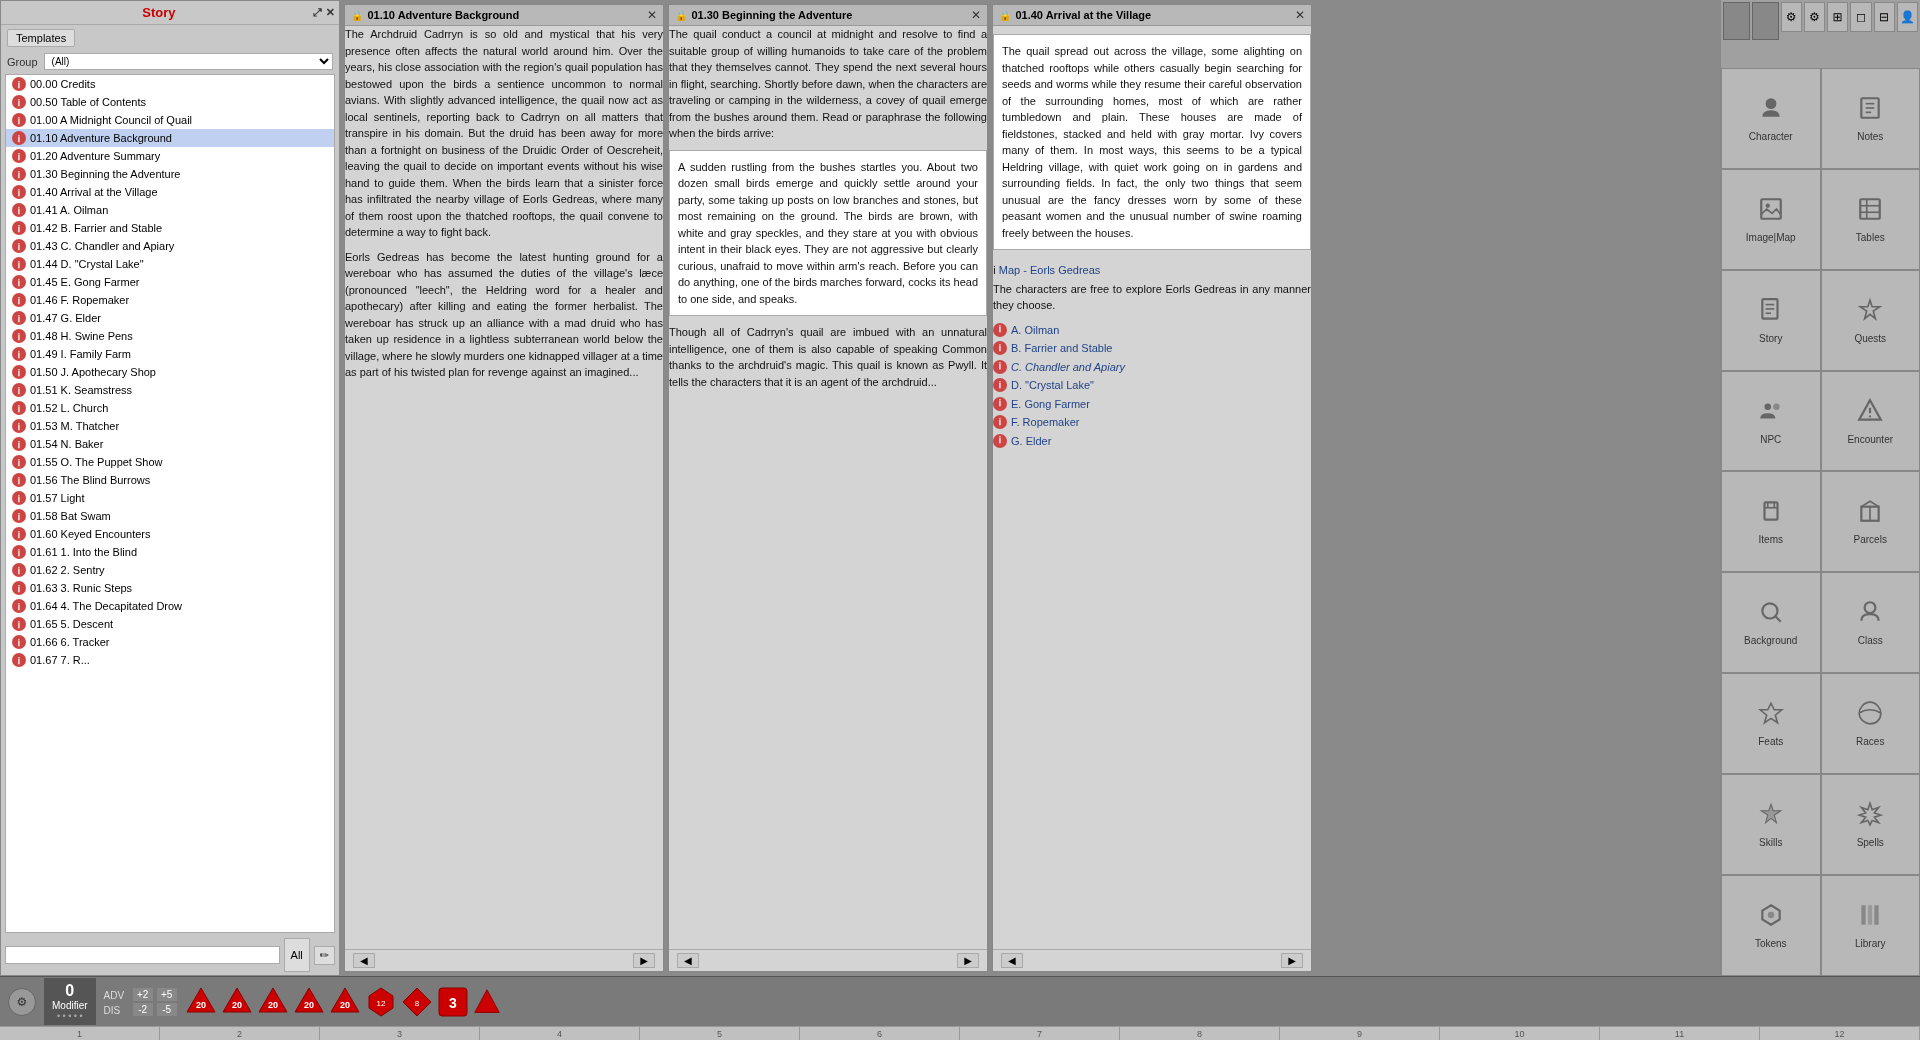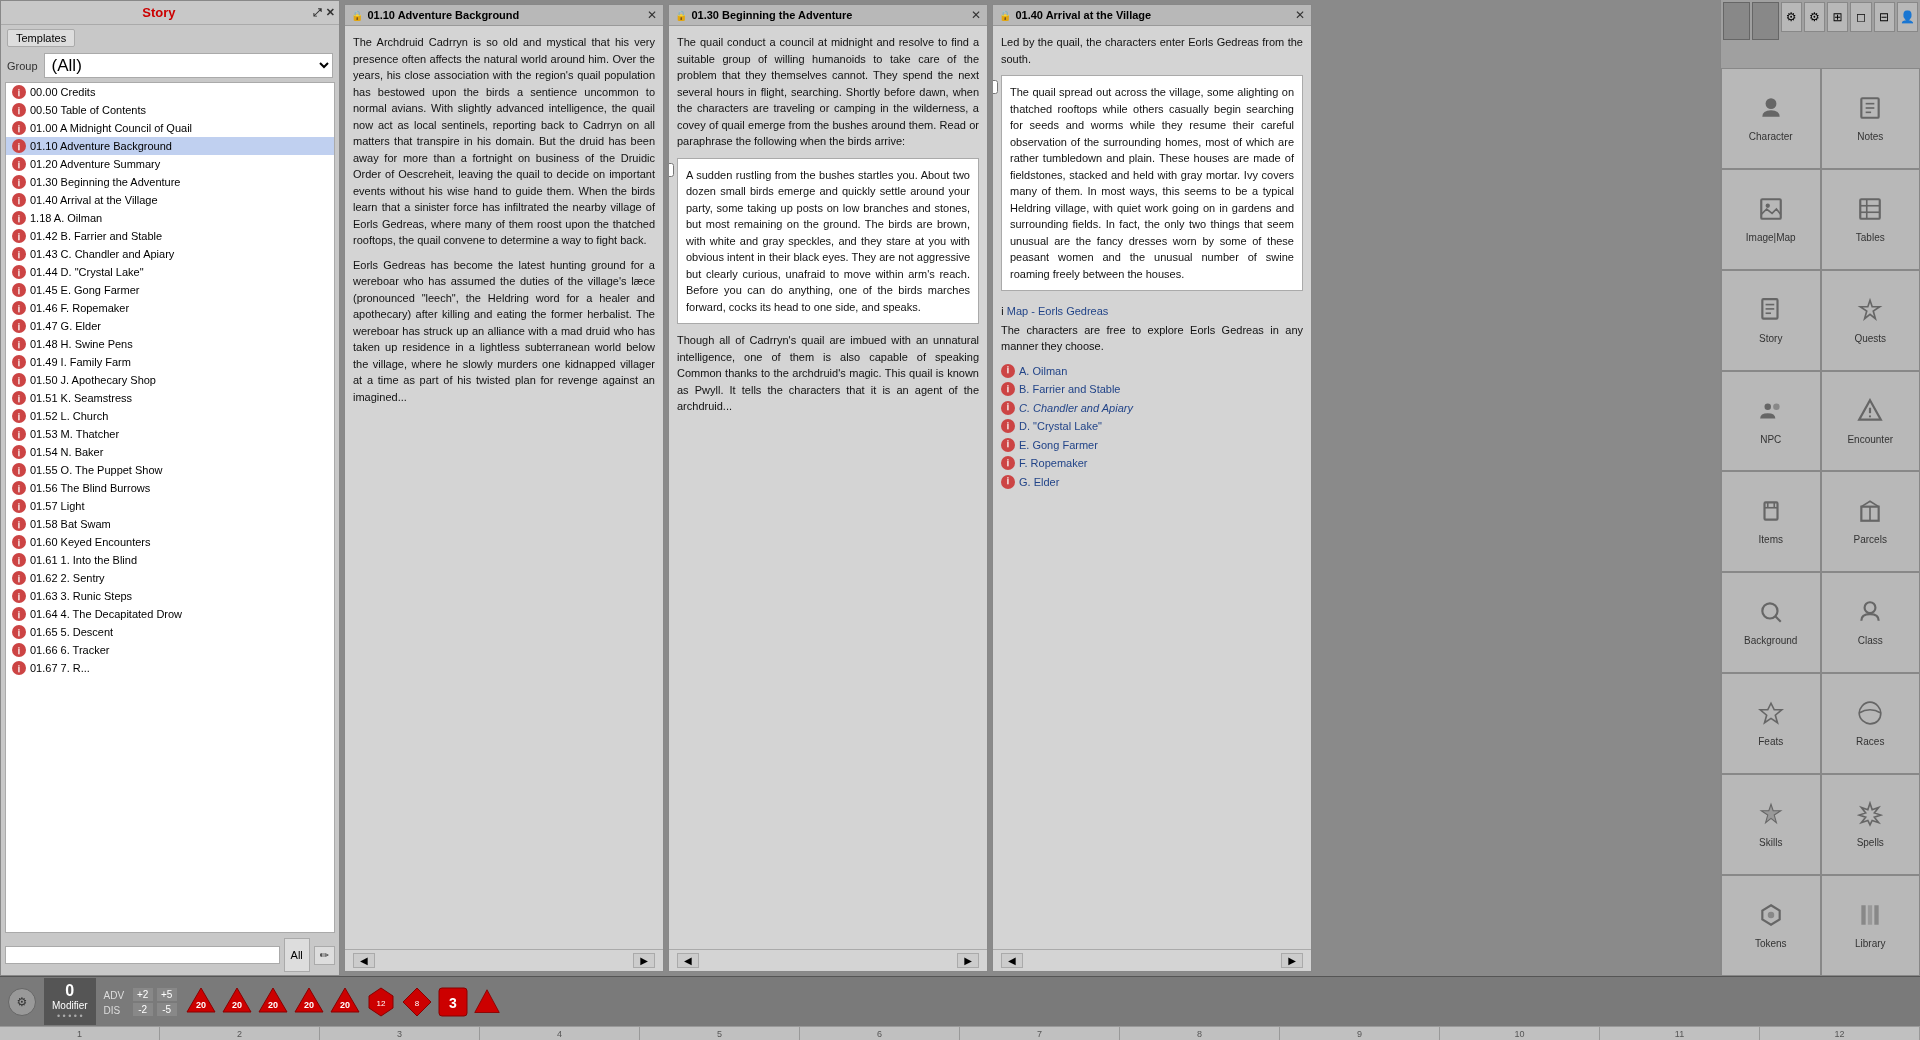--- a/index.html
+++ b/index.html
@@ -63,21 +63,21 @@
     }
     .group-row {
       padding: 2px 6px;
       display: flex;
       align-items: center;
       gap: 6px;
     }
     .group-label { font-size: 11px; color: #333; }
     .group-select {
       flex: 1;
-      font-size: 17px;
+      font-size: 10px;
       background: white;
       border: 1px solid #aaa;
       padding: 1px 3px;
     }
 
     .story-list {
       flex: 1;
       overflow-y: auto;
       background: white;
       border: 1px solid #aaa;
@@ -159,21 +159,20 @@
       gap: 4px;
       border-bottom: 1px solid #999;
     }
     .doc-panel-header .lock-icon { font-size: 10px; color: #666; }
     .doc-panel-header .title { font-size: 11px; font-weight: bold; flex: 1; }
     .doc-panel-header .close-x { font-size: 12px; cursor: pointer; color: #333; }
 
     .doc-panel-content {
       flex: 1;
       overflow-y: auto;
-      padding: 8px;
       font-size: 11px;
       line-height: 1.5;
       color: #111;
       text-align: justify;
       background: #d4d4d4;
     }
     .doc-panel-content p { margin-bottom: 8px; }
 
     .callout-box {
       background: white;
@@ -402,21 +401,21 @@
         <div class="story-list-item">
           <div class="item-icon">ℹ</div>
           <span>01.30 Beginning the Adventure</span>
         </div>
         <div class="story-list-item">
           <div class="item-icon">ℹ</div>
           <span>01.40 Arrival at the Village</span>
         </div>
         <div class="story-list-item">
           <div class="item-icon">ℹ</div>
-          <span>1.18 A. Oilman</span>
+          <span>01.41 A. Oilman</span>
         </div>
         <div class="story-list-item">
           <div class="item-icon">ℹ</div>
           <span>01.42 B. Farrier and Stable</span>
         </div>
         <div class="story-list-item">
           <div class="item-icon">ℹ</div>
           <span>01.43 C. Chandler and Apiary</span>
         </div>
         <div class="story-list-item">
@@ -554,21 +553,20 @@
     <button class="nav-arrow">▶</button>
   </div>
 </div>
       <div class="doc-panel">
   <div class="doc-panel-header">
     <span class="lock-icon">🔒</span>
     <span class="title">01.40 Arrival at the Village</span>
     <span class="close-x">✕</span>
   </div>
   <div class="doc-panel-content">
-    <p>Led by the quail, the characters enter Eorls Gedreas from the south.</p>
     <div class="callout-box">
       <input type="checkbox" class="callout-checkbox" style="">
       <span>The quail spread out across the village, some alighting on thatched rooftops while others casually begin searching for seeds and worms while they resume their careful observation of the surrounding homes, most of which are rather tumbledown and plain. These houses are made of fieldstones, stacked and held with gray mortar. Ivy covers many of them. In most ways, this seems to be a typical Heldring village, with quiet work going on in gardens and surrounding fields. In fact, the only two things that seem unusual are the fancy dresses worn by some of these peasant women and the unusual number of swine roaming freely between the houses.</span>
     </div>
     <div class="map-badge">
       <span>ℹ</span>
       <span style="cursor:pointer;color:#224488;">Map - Eorls Gedreas</span>
     </div>
     <p>The characters are free to explore Eorls Gedreas in any manner they choose.</p>
     

